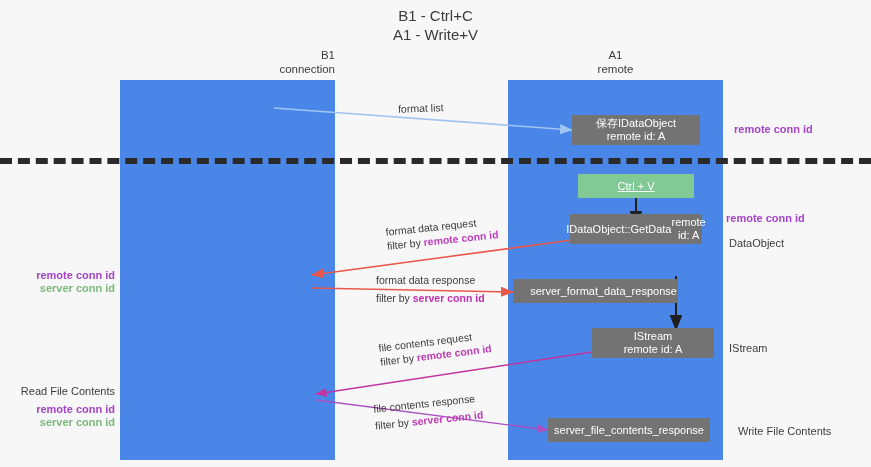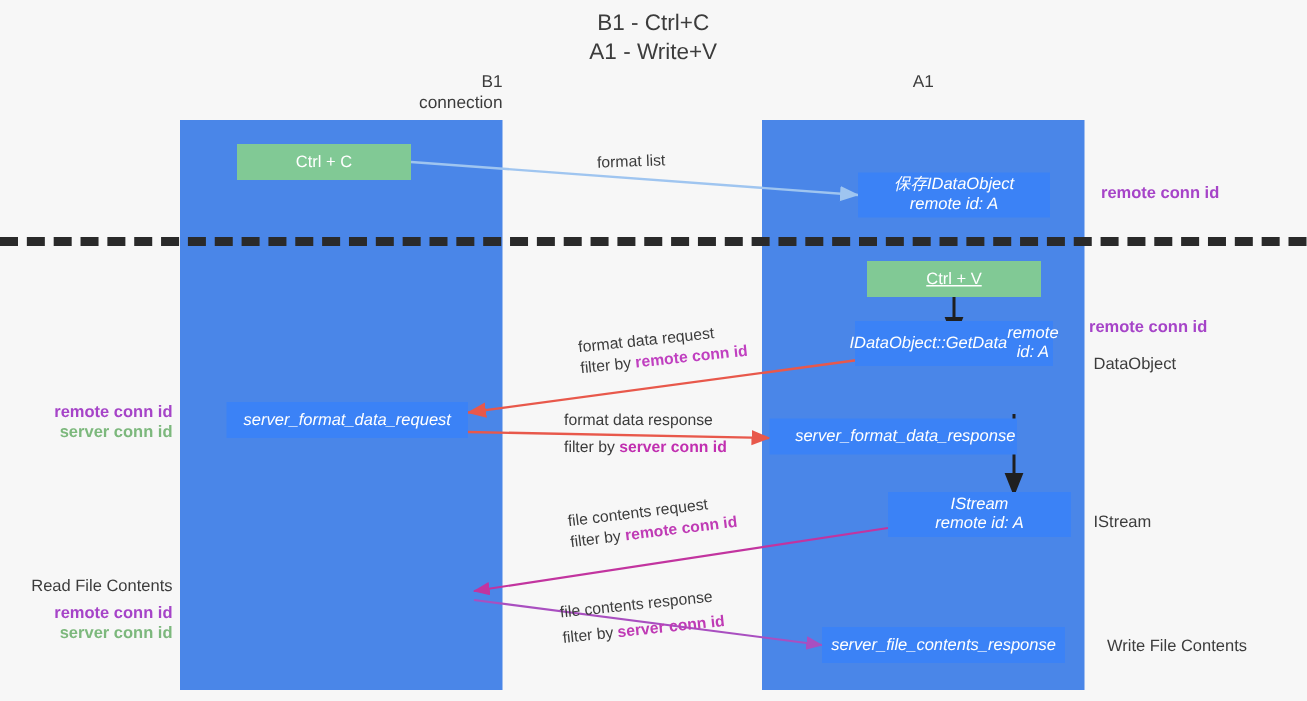--- a/index.html
+++ b/index.html
@@ -29,21 +29,21 @@
   
   .lane{background:#4a86e8;}
 
   
   .box{
     display:flex;align-items:center;justify-content:center;
     text-align:center;color:#ffffff;font-size:11px;line-height:13px;
     box-sizing:border-box;padding:2px 4px;
   }
   .box.green{background:#81c995;}
-  .box.orange{background:#3b82f6;font-style:italic;}
+  .box.orange{background:#737373;}
   .box .two{display:block;}
 
   
   .lbl{font-size:11px;line-height:14px;color:#3c3c3c;white-space:nowrap;}
   .lbl.purple{color:#a644c8;font-weight:bold;}
   .lbl.green{color:#7cb87c;font-weight:bold;}
   .lbl.right{text-align:right;}
 
   
   .edge-lbl{
@@ -104,37 +104,36 @@
     <div>B1 - Ctrl+C</div>
     <div>A1 - Write+V</div>
   </div>
 
   <div class="abs lane-head" style="left:120px;top:48px;width:215px;text-align:right;">
     <span class="l1">B1</span>
     <span class="l2">connection</span>
   </div>
   <div class="abs lane-head" style="left:508px;top:48px;width:215px;">
     <span class="l1">A1</span>
+    <span class="l2">remote</span>
   </div>
 
-  <div class="abs box green" style="left:158px;top:96px;width:116px;height:24px;">Ctrl + C</div>
 
   <div class="abs box orange" style="left:572px;top:115px;width:128px;height:30px;flex-direction:column;">
     <span class="two">保存IDataObject</span>
     <span class="two">remote id: A</span>
   </div>
 
   <div class="abs box green" style="left:578px;top:174px;width:116px;height:24px;text-decoration:underline;">Ctrl + V</div>
 
   <div class="abs box orange" style="left:570px;top:214px;width:132px;height:30px;flex-direction:row;">
     <span class="two">IDataObject::GetData</span>
     <span class="two">remote id: A</span>
   </div>
 
-  <div class="abs box orange" style="left:151px;top:268px;width:161px;height:24px;">server_format_data_request</div>
 
   <div class="abs box orange" style="left:513px;top:279px;width:165px;height:24px;padding-left:20px;">server_format_data_response</div>
 
   <div class="abs box orange" style="left:592px;top:328px;width:122px;height:30px;flex-direction:column;">
     <span class="two">IStream</span>
     <span class="two">remote id: A</span>
   </div>
 
 
   <div class="abs box orange" style="left:548px;top:418px;width:162px;height:24px;">server_file_contents_response</div>

